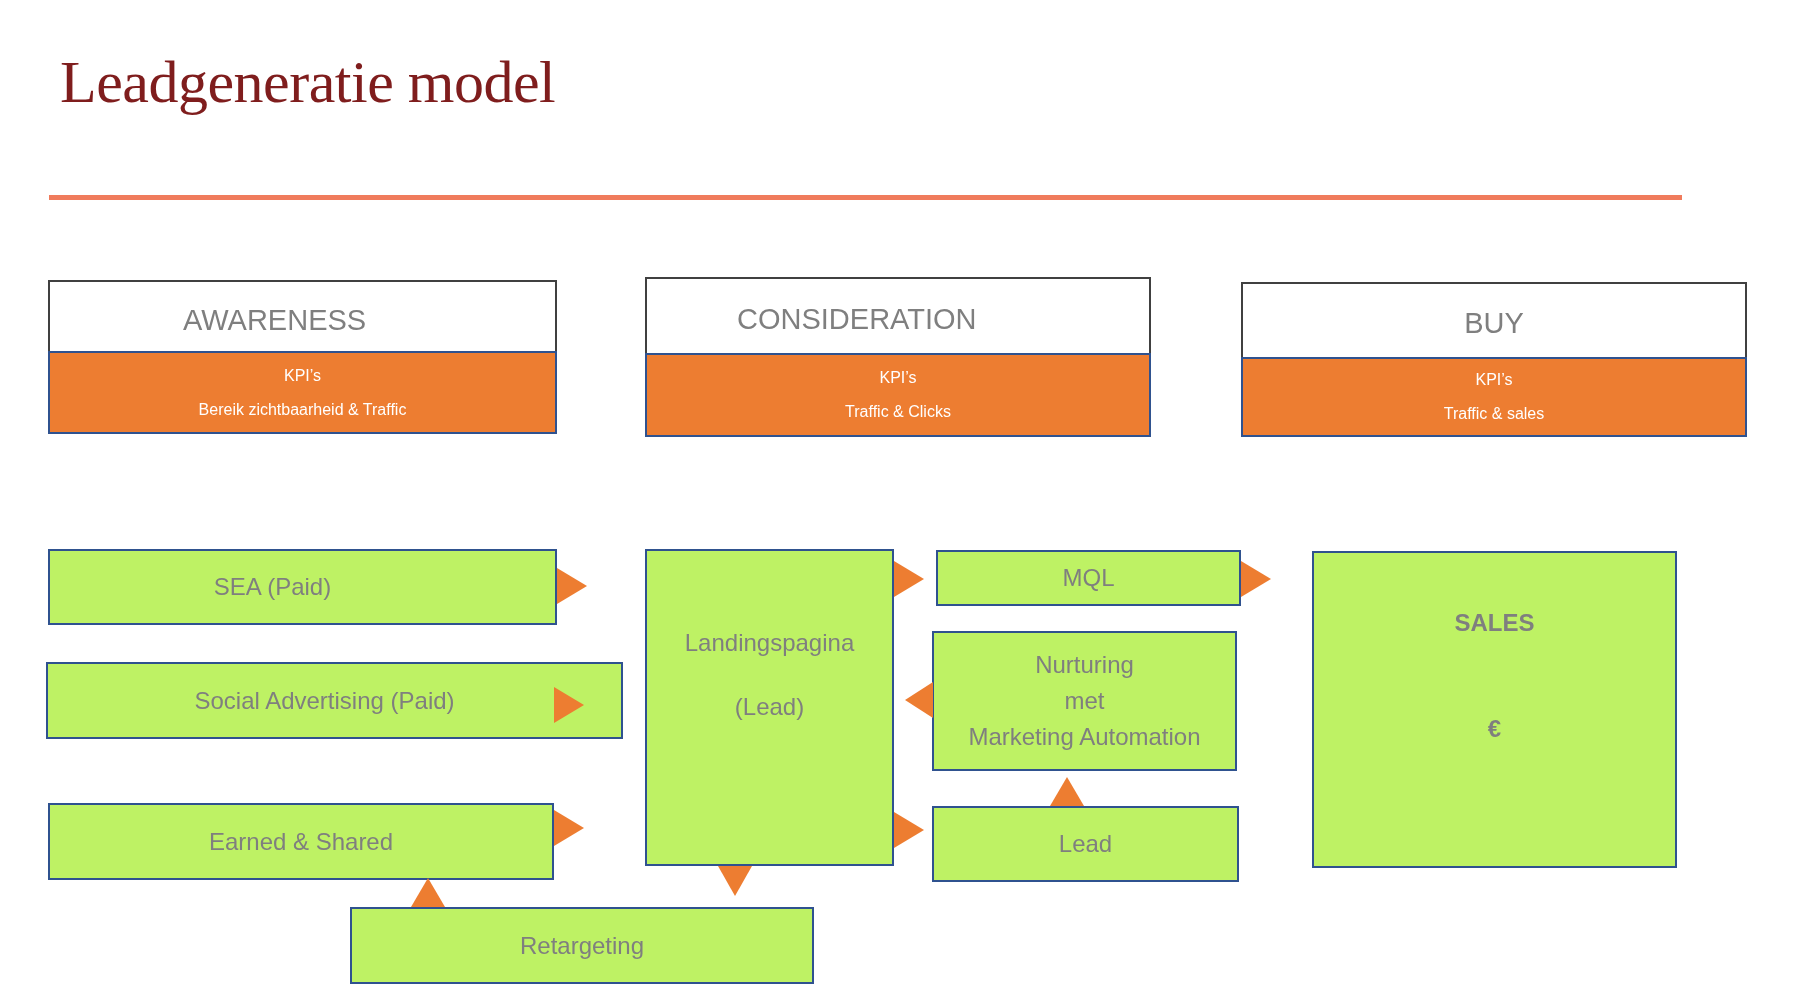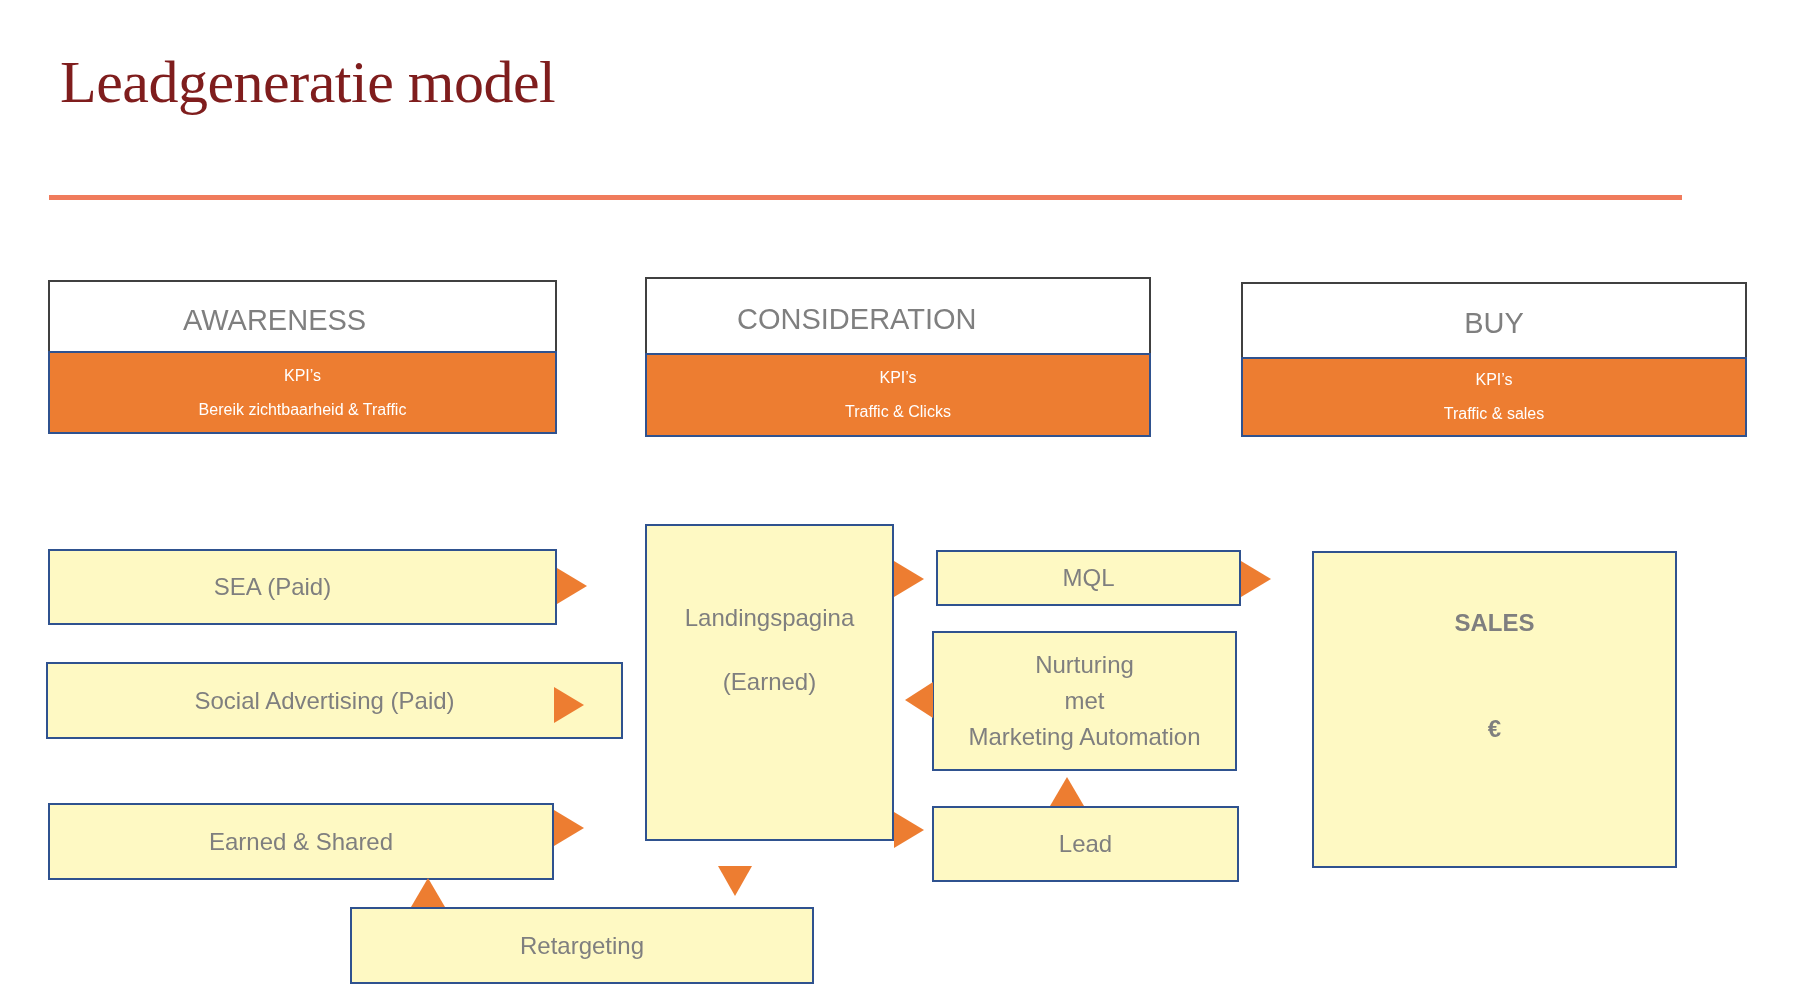--- a/index.html
+++ b/index.html
@@ -3,21 +3,21 @@
 <meta charset="utf-8">
 <style>
   html, body { margin:0; padding:0; background:#ffffff; }
   body { width:1803px; height:993px; position:relative; overflow:hidden; font-family:"Liberation Sans", sans-serif; }
   .abs { position:absolute; box-sizing:border-box; }
   .title { left:60px; top:48px; font-family:Liberation Serif, serif; font-size:60px; color:#7f1d1d; white-space:nowrap; letter-spacing:-0.5px; }
   .rule { left:49px; top:195px; width:1633px; height:5px; background:#f07b5c; }
   .stage { border:2px solid #404040; background:#fff; }
   .stage-head { position:absolute; left:0; right:0; top:0; display:flex; align-items:center; color:#7f7f7f; font-size:29px; }
   .stage-kpi { position:absolute; left:-2px; right:-2px; bottom:-2px; background:#ed7d31; border:2px solid #2f528f; color:#ffffff; font-size:16px; text-align:center; display:flex; flex-direction:column; justify-content:center; line-height:34px; }
-  .box { border:2px solid #2f528f; background:#fef9c3; color:#7f7f7f; font-size:24px; display:flex; flex-direction:column; align-items:center; justify-content:center; text-align:center; }
+  .box { border:2px solid #2f528f; background:#bef264; color:#7f7f7f; font-size:24px; display:flex; flex-direction:column; align-items:center; justify-content:center; text-align:center; }
   .arrow { position:absolute; width:0; height:0; }
   .ar-right { border-top:18px solid transparent; border-bottom:18px solid transparent; border-left:30px solid #ed7d31; }
   .ar-left { border-top:18px solid transparent; border-bottom:18px solid transparent; border-right:28px solid #ed7d31; }
   .ar-up { border-left:17px solid transparent; border-right:17px solid transparent; border-bottom:29px solid #ed7d31; }
   .ar-down { border-left:17px solid transparent; border-right:17px solid transparent; border-top:30px solid #ed7d31; }
   .bold { font-weight:bold; }
 </style>
 </head>
 <body>
 
@@ -67,23 +67,23 @@
 <div class="abs box" style="left:48px; top:803px; width:506px; height:77px;">
   <span>Earned &amp; Shared</span>
 </div>
 <div class="arrow ar-right" style="left:554px; top:810px;"></div>
 
 <div class="abs box" style="left:350px; top:907px; width:464px; height:77px;">
   <span>Retargeting</span>
 </div>
 <div class="arrow ar-up" style="left:411px; top:878px;"></div>
 
-<div class="abs box" style="left:645px; top:524px; width:249px; height:317px; justify-content:flex-start; padding-top:78px;">
+<div class="abs box" style="left:645px; top:549px; width:249px; height:317px; justify-content:flex-start; padding-top:78px;">
   <span>Landingspagina</span>
-  <span style="margin-top:36px;">(Earned)</span>
+  <span style="margin-top:36px;">(Lead)</span>
 </div>
 <div class="arrow ar-down" style="left:718px; top:866px;"></div>
 <div class="arrow ar-right" style="left:894px; top:561px;"></div>
 <div class="arrow ar-right" style="left:894px; top:812px;"></div>
 
 <div class="abs box" style="left:936px; top:550px; width:305px; height:56px;">
   <span>MQL</span>
 </div>
 <div class="arrow ar-right" style="left:1241px; top:561px;"></div>
 

